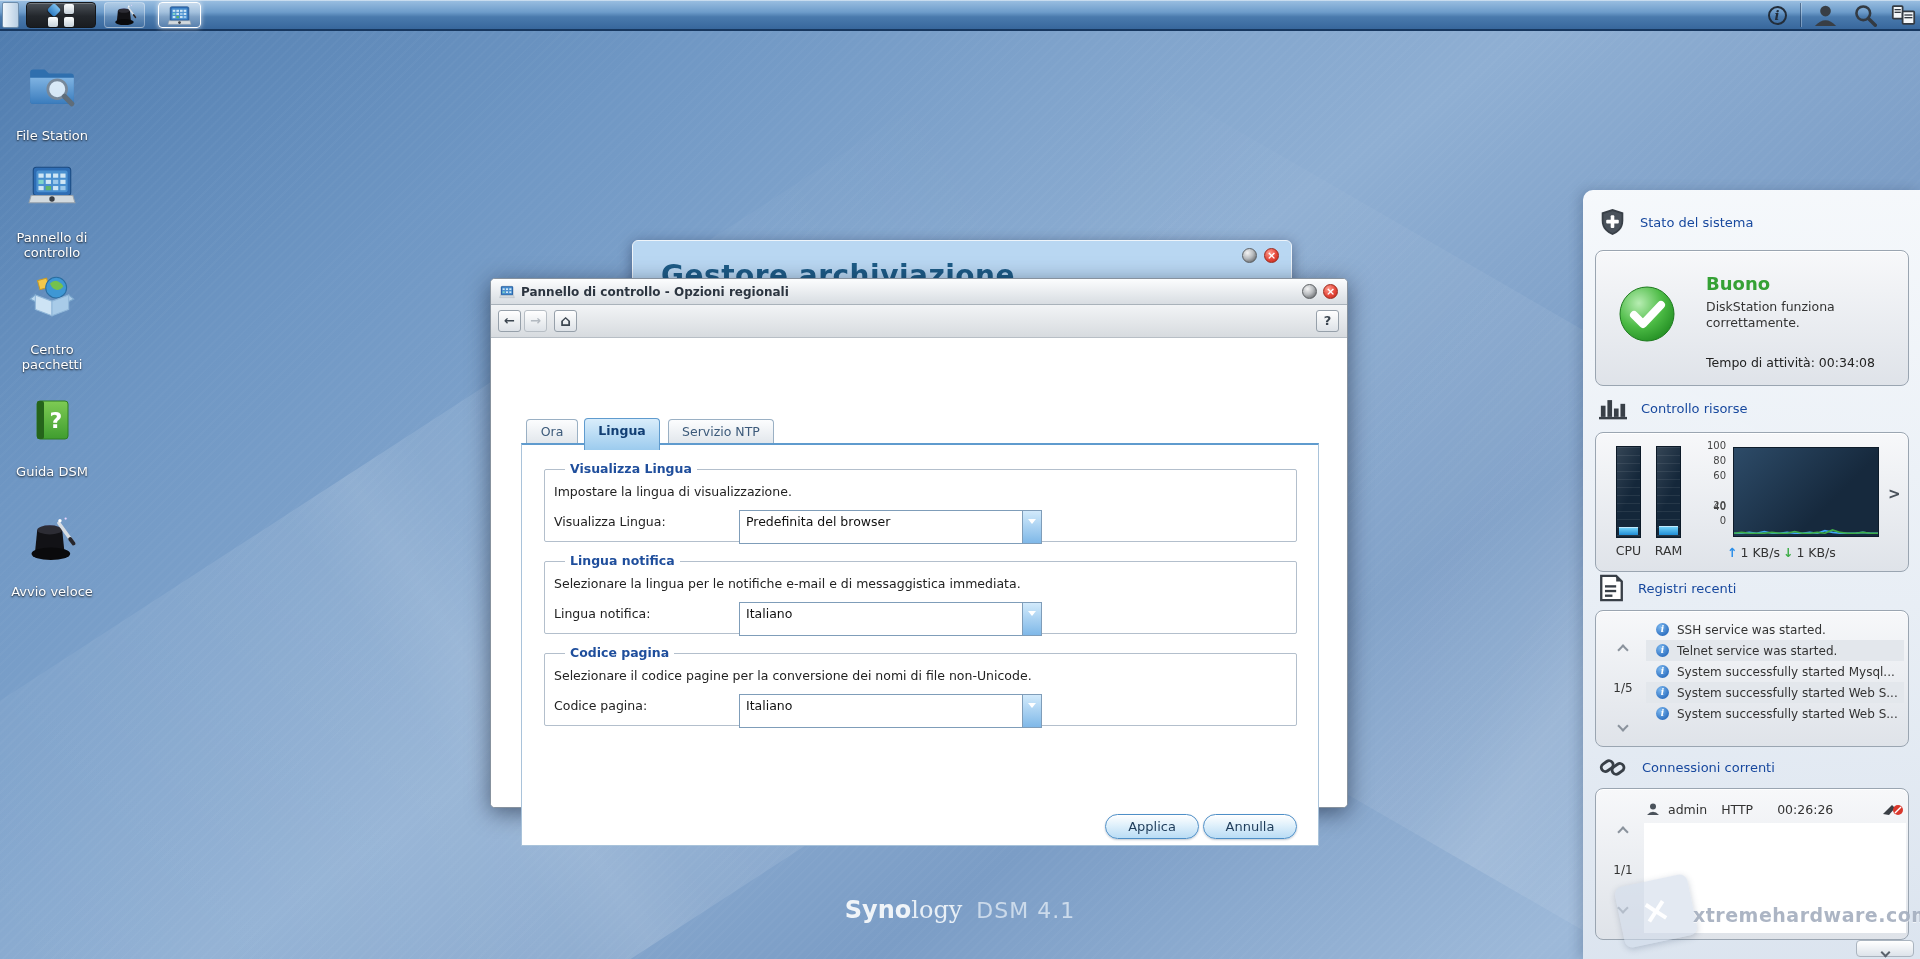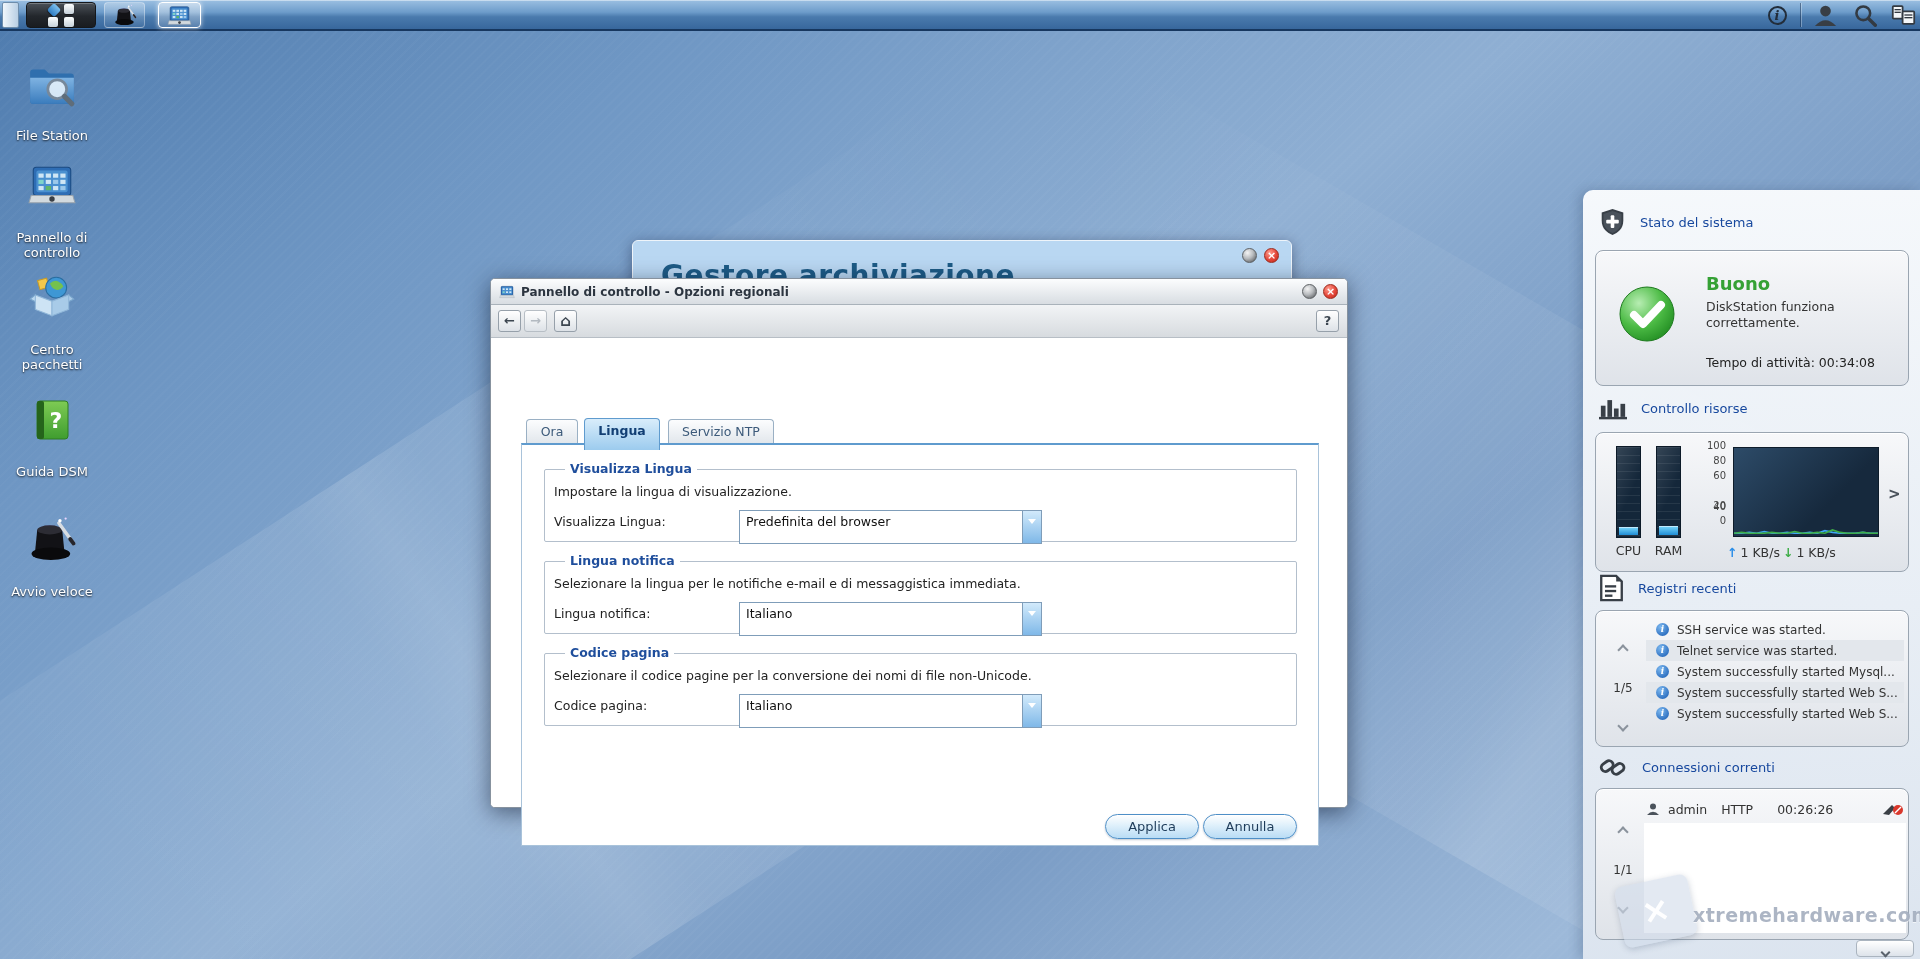--- a/index.html
+++ b/index.html
@@ -564,13 +564,16 @@
       <div class="connbox"></div>
     </div>
 
     <div class="wm-tile">×</div>
     <div class="wm-text">xtremehardware.com</div>
     <div class="collapse">
       <span class="chev dn"></span>
     </div>
   </div>
 
+  <div class="brand">
+    <span class="b1">Syno</span><span class="b2">logy</span><span class="b3">DSM 4.1</span>
+  </div>
 </div>
 
 </body></html>

